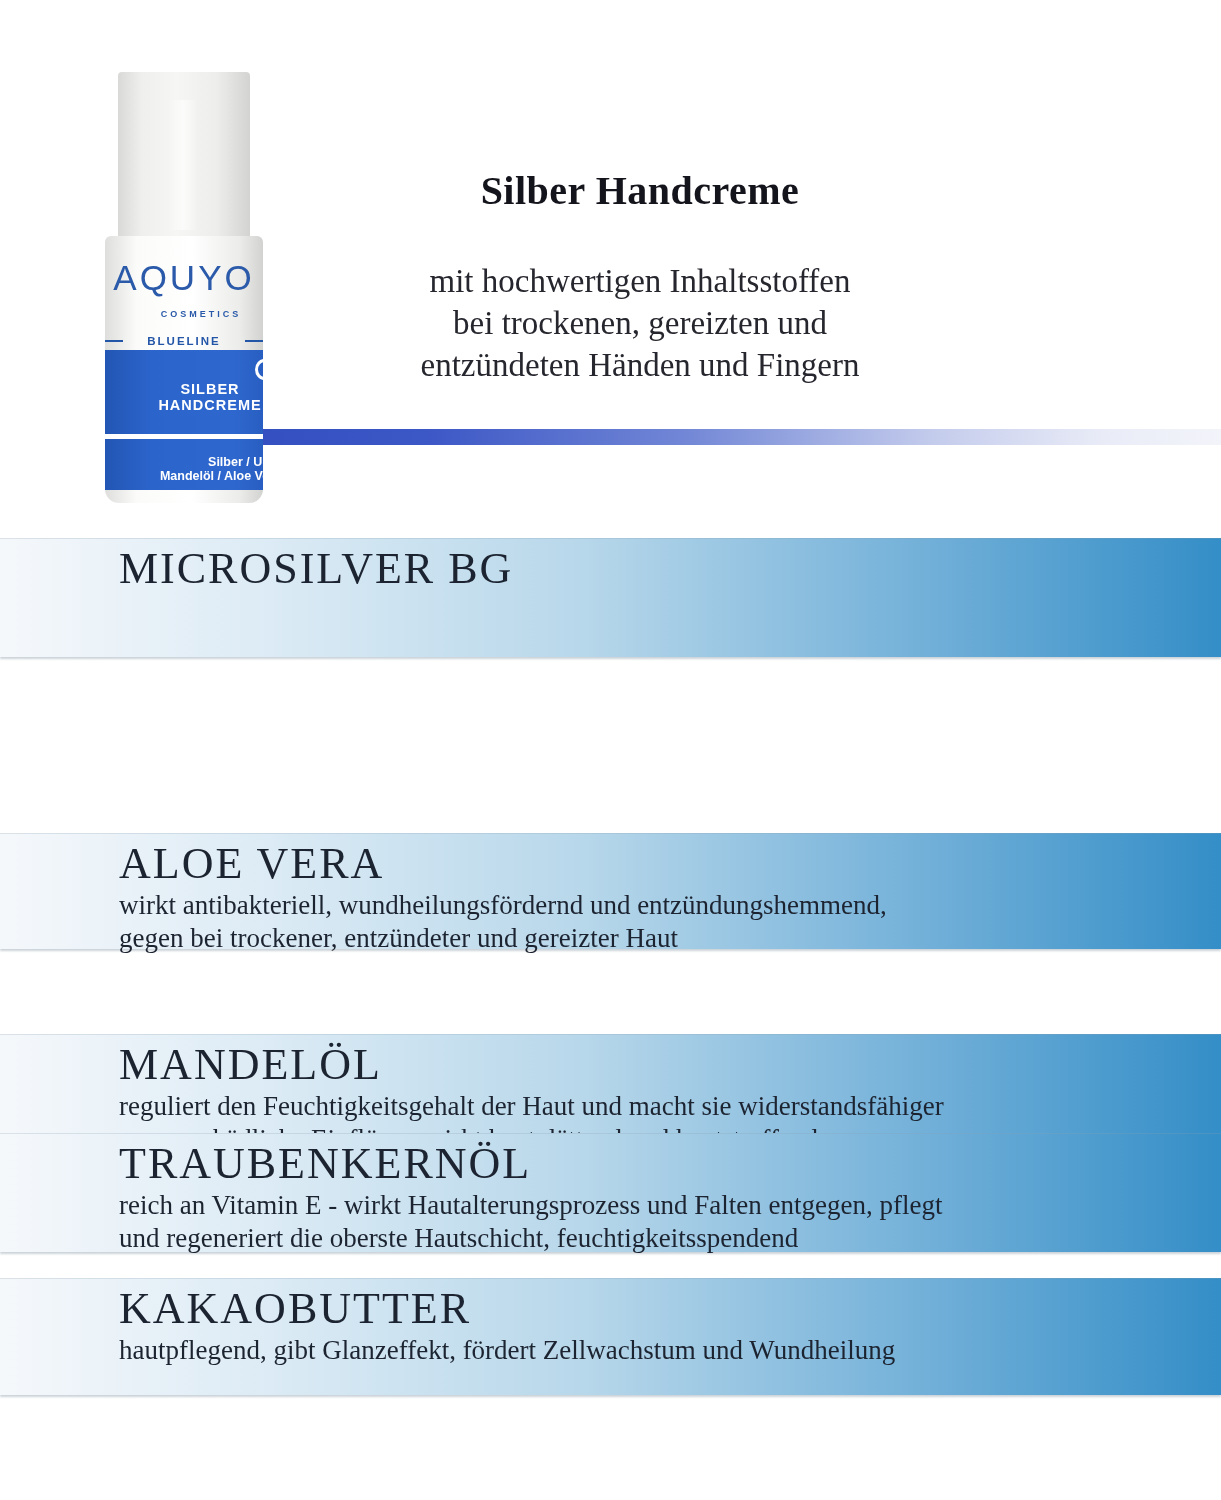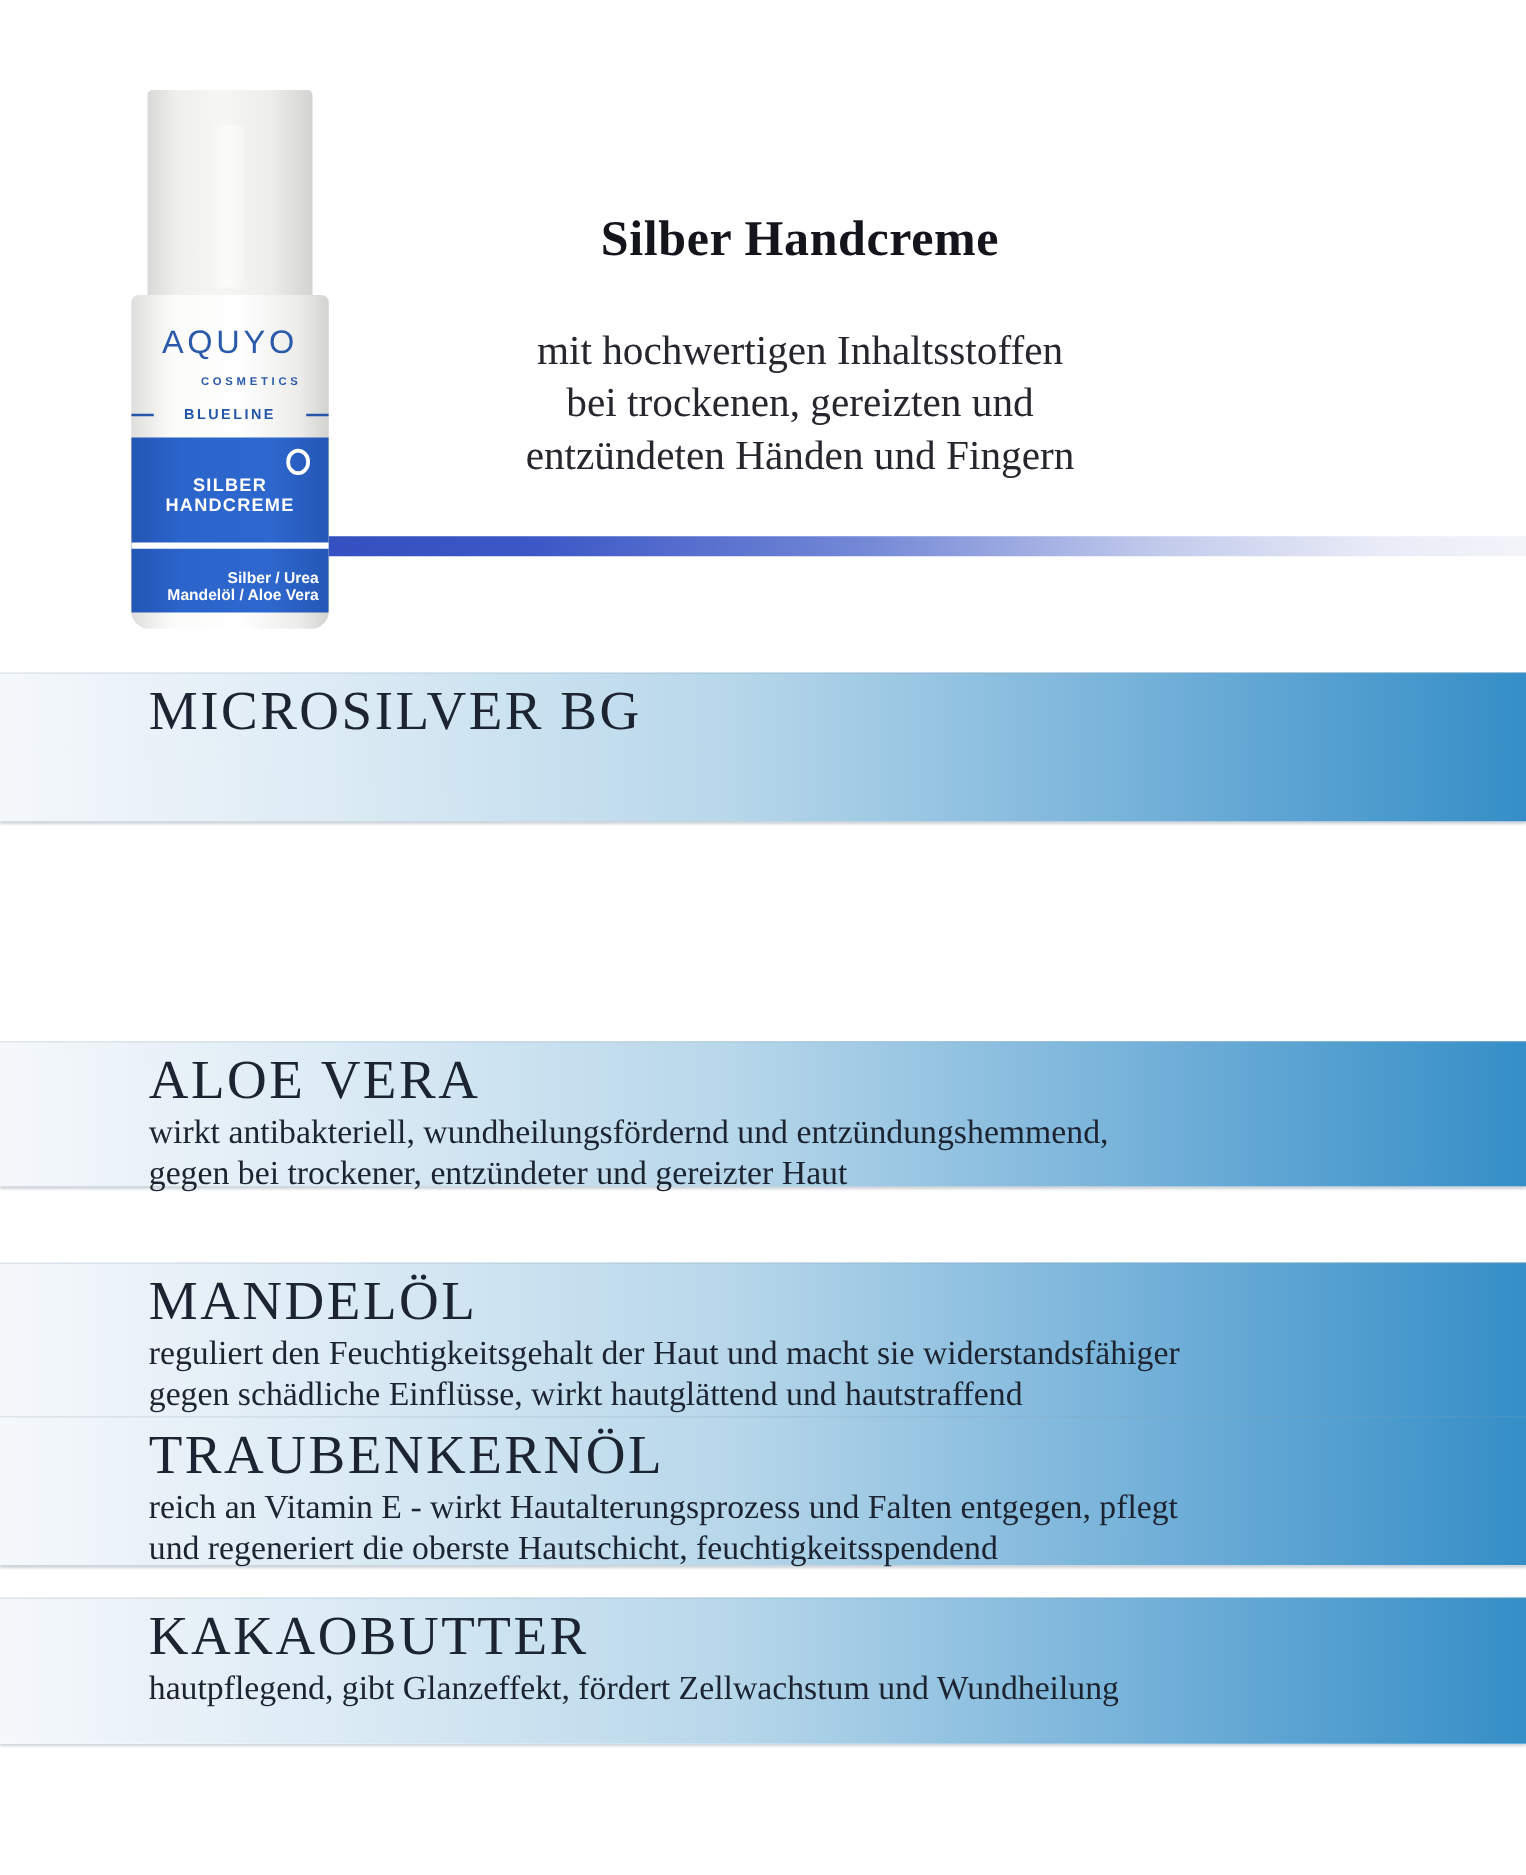--- a/index.html
+++ b/index.html
@@ -28,39 +28,40 @@
     background:linear-gradient(90deg, rgba(255,255,255,0), rgba(255,255,255,.65), rgba(255,255,255,0));
   }
   .bottle-body {
     position:absolute; left:0; top:164px; width:158px; height:267px;
     background:linear-gradient(90deg, #dededc 0%, #fbfbf9 20%, #ffffff 55%, #ececea 85%, #d2d2d0 100%);
     border-radius:6px 6px 14px 14px;
     overflow:hidden;
   }
   .brand {
     margin-top:22px; text-align:center;
-    font-family:"Liberation Sans", sans-serif; font-size:26px; font-weight:500;
+    font-family:"Liberation Sans", sans-serif; font-size:35px; font-weight:500;
     letter-spacing:3px; color:#2a5aa9;
   }
   .brand-sub {
     margin-top:11px; text-align:center; padding-left:34px;
     font-family:"Liberation Sans", sans-serif; font-size:9px; font-weight:700;
     letter-spacing:3px; color:#2a5aa9;
   }
   .blueline-row {
     margin-top:16px; display:flex; align-items:center; justify-content:center; gap:24px;
   }
   .blueline-row .rule { width:24px; height:2px; background:#2456a8; }
   .blueline-label {
     font-family:"Liberation Sans", sans-serif; font-size:11.5px; font-weight:700;
     letter-spacing:2px; color:#2456a8;
   }
   .label {
     position:absolute; left:0; top:114px; width:158px; height:140px;
     background:linear-gradient(90deg, #2356b4 0%, #2b64cb 25%, #2e67ce 70%, #2457b6 100%);
+    padding-left:26px;
   }
   .ring-icon {
     position:absolute; top:9px; right:15px; width:13px; height:15px;
     border:3px solid #ffffff; border-radius:50%;
   }
   .label-title {
     margin-top:32px; text-align:center;
     font-family:"Liberation Sans", sans-serif; font-size:14.5px; font-weight:700;
     letter-spacing:1px; line-height:15.5px; color:#ffffff;
   }
@@ -87,21 +88,21 @@
   .band {
     position:absolute; left:0; width:1221px;
     background:linear-gradient(90deg, #f5f8fb 0%, #dcebf5 22%, #b7d7ea 48%, #74b1d9 75%, #348ec7 100%);
     border-top:1px solid rgba(140,160,175,.25);
     box-shadow:0 2px 2px rgba(110,130,145,.35);
     padding:8px 30px 0 119px; box-sizing:border-box;
   }
   .band-1 { top:538px;  height:119px; }
   .band-2 { top:685px;  height:122px; }
   .band-3 { top:833px;  height:116px; }
-  .band-4 { top:1010px;  height:125px; }
+  .band-4 { top:1034px;  height:125px; }
   .band-5 { top:1133px; height:119px; }
   .band-6 { top:1278px; height:117px; }
   .band h2 {
     margin:0; font-size:44px; font-weight:400; line-height:44px;
     letter-spacing:2px; color:#1d2431;
   }
   .band p {
     margin:3px 0 0 0; font-size:27px; line-height:33px; color:#1d2431;
   }
 </style>

